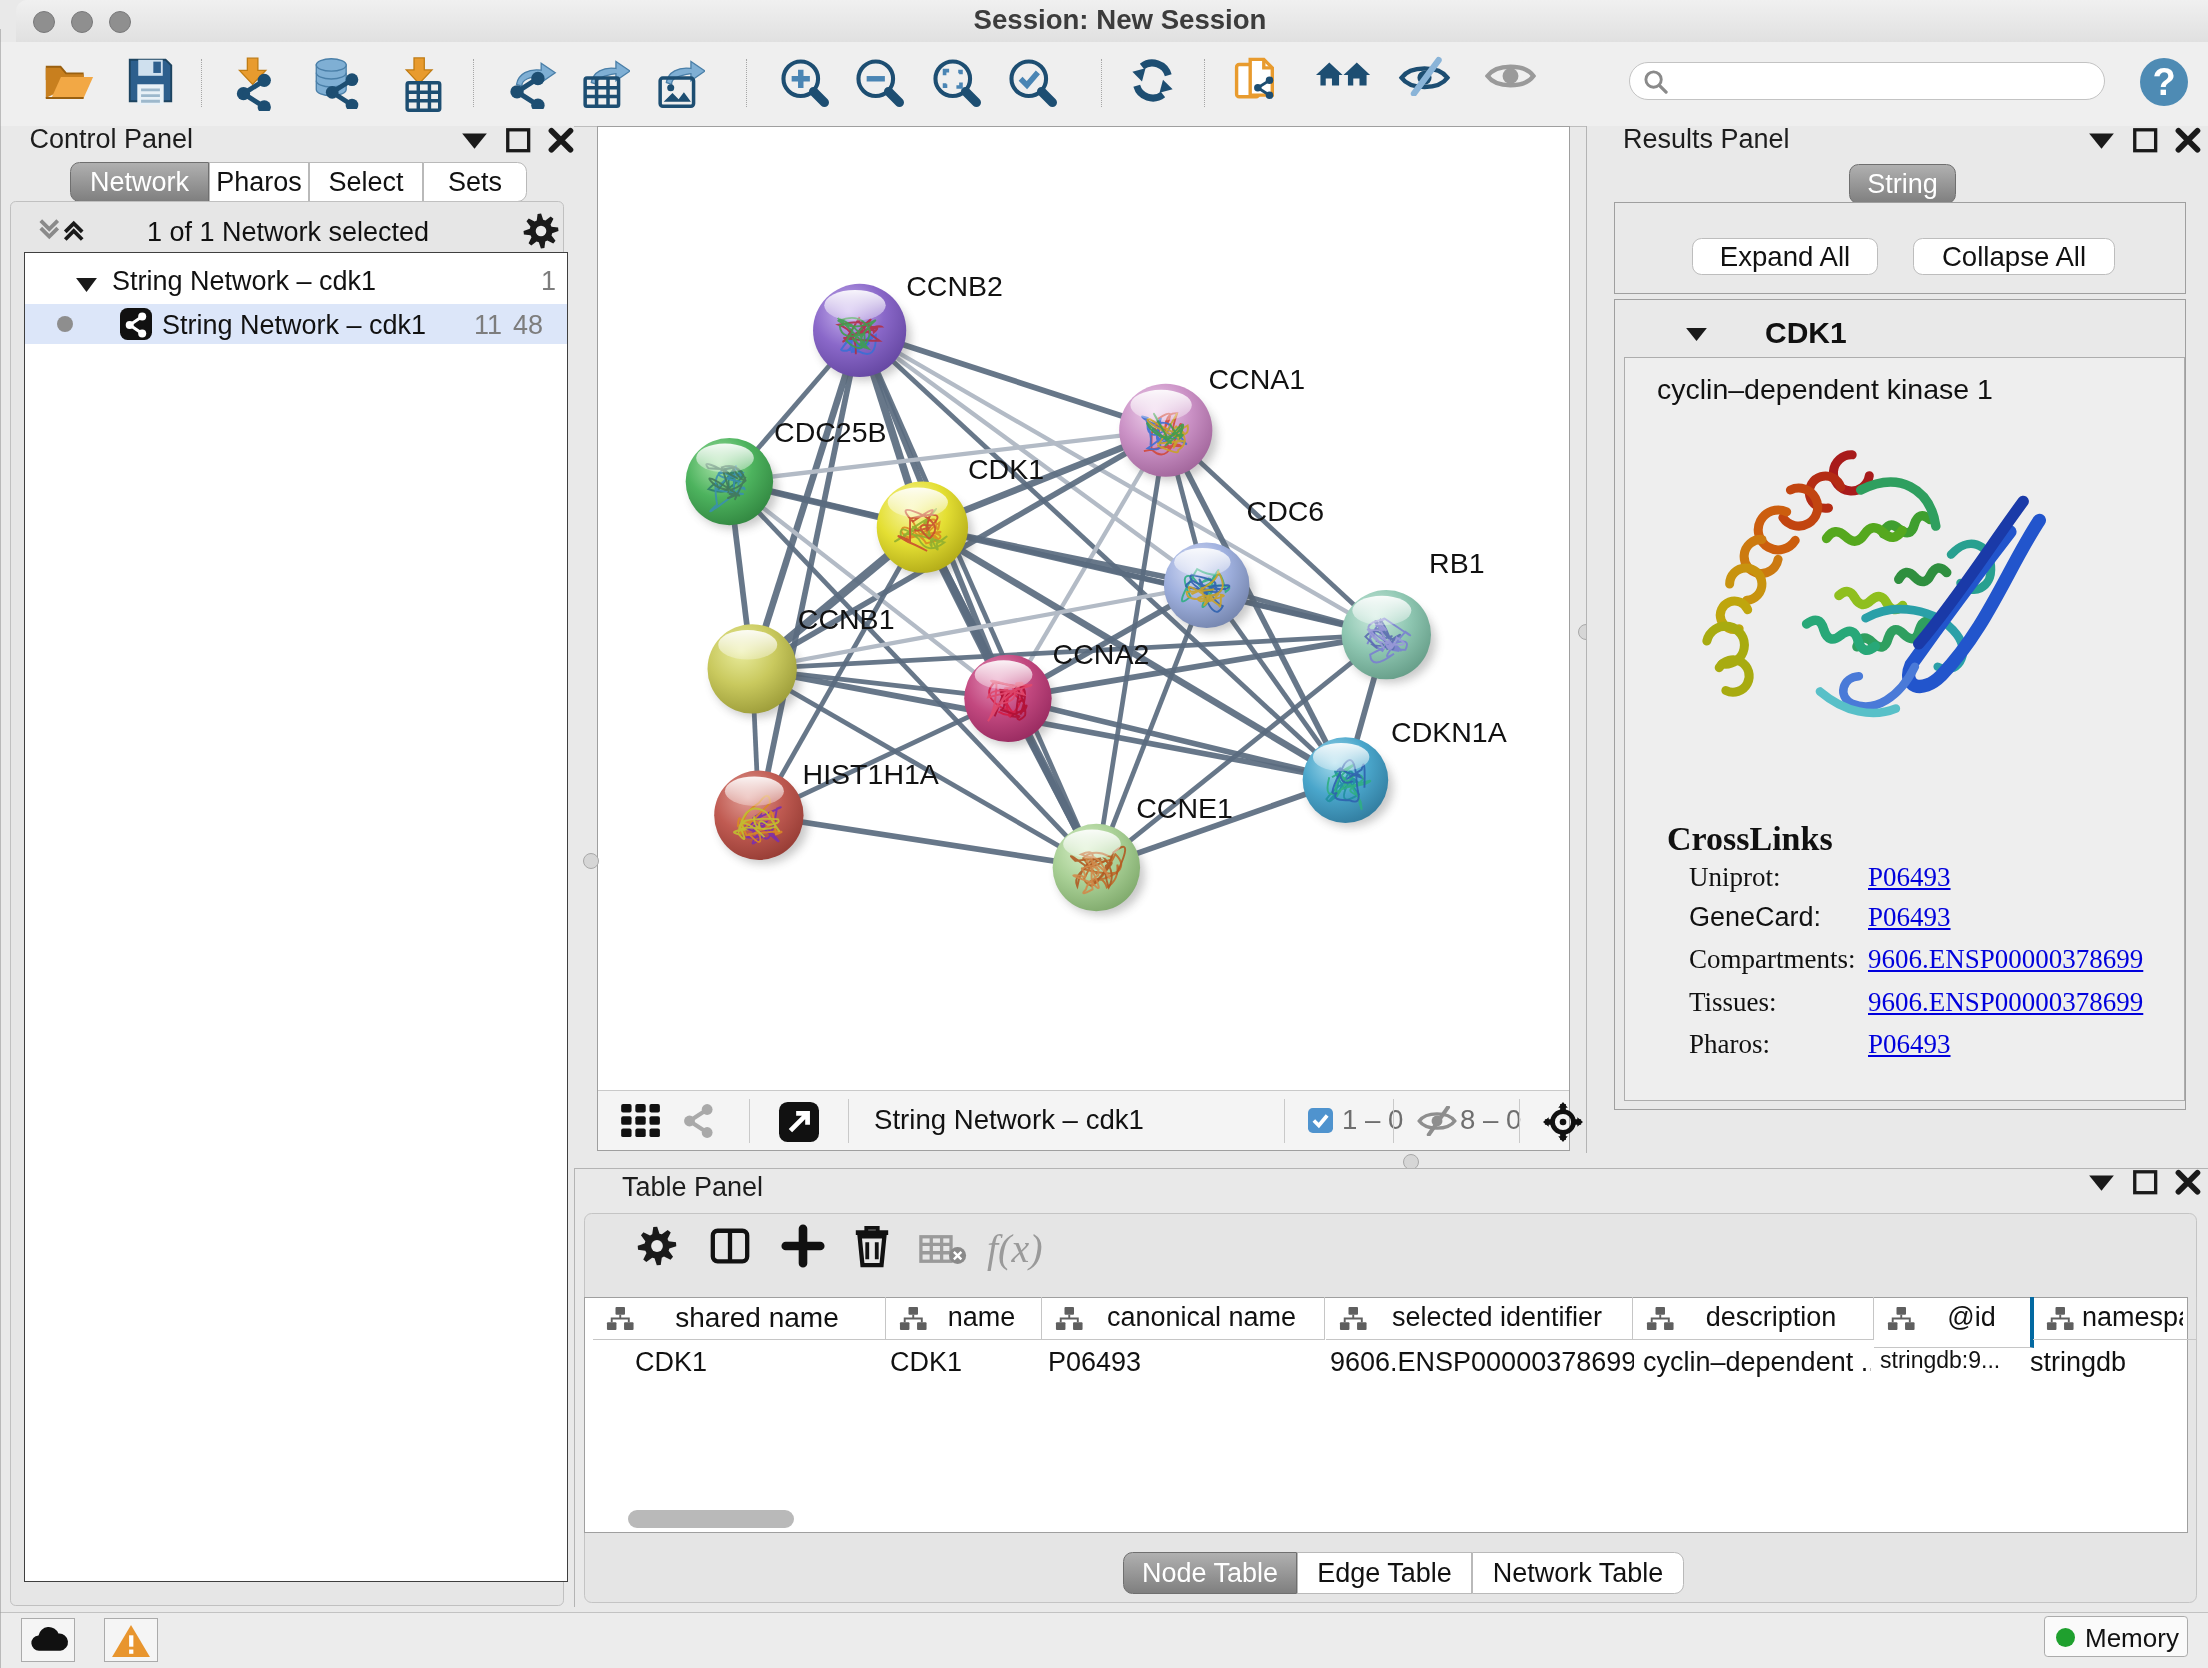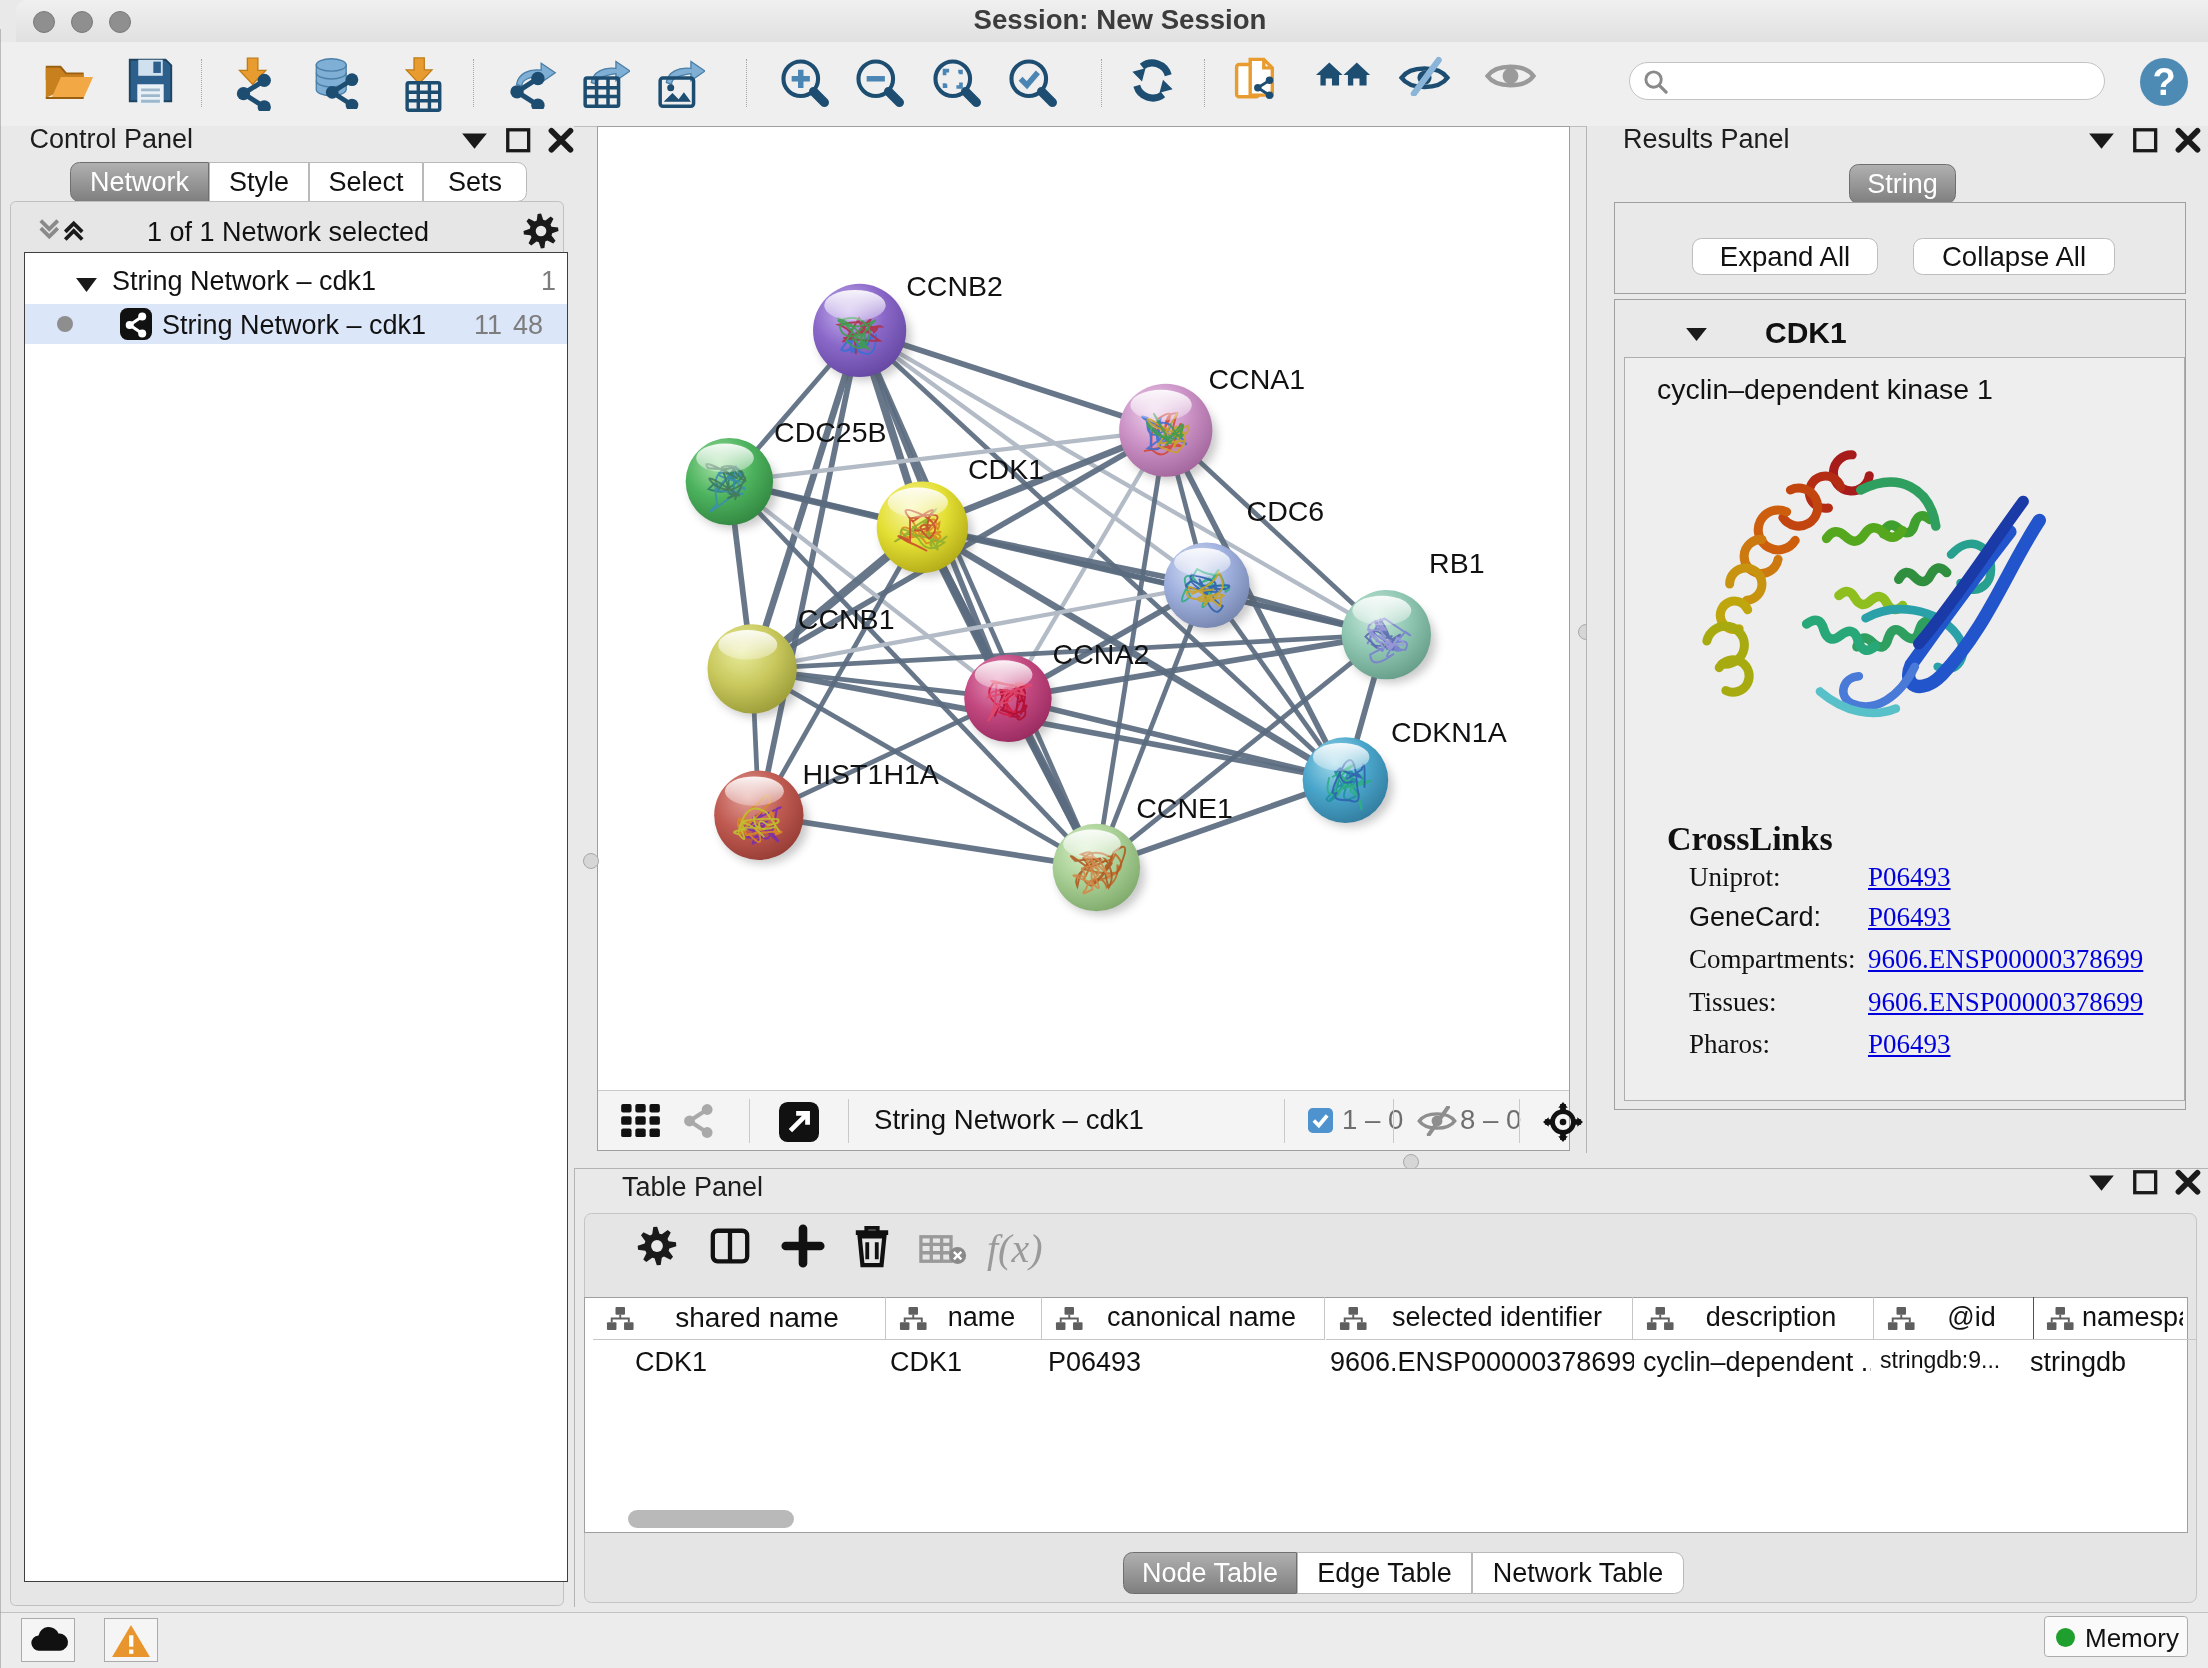--- a/index.html
+++ b/index.html
@@ -177,21 +177,21 @@
 <div class="abs" style="left:2140px;top:58px;width:48px;height:48px;border-radius:50%;
 background:#4e8bb4;color:#fff;font-size:38px;font-weight:700;text-align:center;line-height:48px">?</div>
 <div class="abs" style="left:0;top:126px;width:574px;height:1486px;background:#e9e9e9"></div>
 <div class="abs ptitle" style="left:29.5px;top:124px">Control Panel</div>
 <svg class="abs" style="left:460px;top:126px" width="124" height="28.5" viewBox="0 0 130 30">
 <path d="M2,8 h26 l-13,16 z" fill="#1a1a1a"></path>
 <rect x="50" y="4" width="22" height="22" fill="none" stroke="#1a1a1a" stroke-width="3.5"></rect>
 <path d="M96,5 l20,20 M116,5 l-20,20" stroke="#1a1a1a" stroke-width="6" stroke-linecap="round"></path>
   </svg>
 <div class="abs" style="left:70px;top:162px">
-<span class="tab tabsel" style="width:139px;border-top-left-radius:9.5px;border-bottom-left-radius:9.5px">Network</span><span class="tab" style="width:100px">Style</span><span class="tab" style="width:114px">Select</span><span class="tab" style="width:104px;border-top-right-radius:9.5px;border-bottom-right-radius:9.5px">Sets</span></div>
+<span class="tab tabsel" style="width:139px;border-top-left-radius:9.5px;border-bottom-left-radius:9.5px">Network</span><span class="tab" style="width:100px">Pharos</span><span class="tab" style="width:114px">Select</span><span class="tab" style="width:104px;border-top-right-radius:9.5px;border-bottom-right-radius:9.5px">Sets</span></div>
 <div class="abs" style="left:9.5px;top:201px;width:554px;height:1405px;background:#e6e6e6;border:1px solid #c0c0c0;border-radius:5.7px"></div>
 <div class="abs" style="left:24px;top:211px;width:528px;height:40px">
 <div class="abs" style="left:13.3px;top:3.8px"><svg width="49" height="32" viewBox="0 0 52 34">
 <path d="M4,6 l9,9 9,-9 M4,14 l9,9 9,-9" stroke="#8a8a8a" stroke-width="4" fill="none"></path>
 <path d="M30,26 l9,-9 9,9 M30,18 l9,-9 9,9" stroke="#1a1a1a" stroke-width="4" fill="none"></path>
       </svg></div>
 <div class="abs" style="left:0;top:5.7px;width:100%;text-align:center;font-size:27px;color:#111">1 of 1 Network selected</div>
 <div class="abs" style="left:498px;top:1px"><svg width="38" height="38" viewBox="0 0 40 40">
         <polygon points="38.0,16.4 38.4,20.1 31.8,22.3 31.1,24.7 35.3,30.2 32.9,33.1 26.7,30.0 24.5,31.1 23.6,38.0 19.9,38.4 17.7,31.8 15.3,31.1 9.8,35.3 6.9,32.9 10.0,26.7 8.9,24.5 2.0,23.6 1.6,19.9 8.2,17.7 8.9,15.3 4.7,9.8 7.1,6.9 13.3,10.0 15.5,8.9 16.4,2.0 20.1,1.6 22.3,8.2 24.7,8.9 30.2,4.7 33.1,7.1 30.0,13.3 31.1,15.5" fill="#1a1a1a"></polygon>
         <circle cx="20.0" cy="20.0" r="5.6000000000000005" fill="#e9e9e9"></circle>
@@ -668,21 +668,21 @@
 <div class="abs" style="left:13.3px;top:8.6px"><svg width="28.5" height="25" viewBox="0 0 30 26">
         <g fill="#5f5f5f">
 <rect x="10" y="1" width="10" height="8" rx="1"></rect>
           <rect x="1" y="17" width="10" height="8" rx="1"></rect>
           <rect x="19" y="17" width="10" height="8" rx="1"></rect>
         </g>
 <path d="M15,9 v4 M6,17 v-4 h18 v4" stroke="#5f5f5f" stroke-width="2" fill="none"></path>
       </svg></div>
 <div class="abs" style="left:49px;top:4.8px;width:178px;text-align:center;font-size:27px;color:#111;white-space:nowrap;overflow:hidden">description</div>
   </div>
-<div class="abs" style="left:1874px;top:1297px;width:160px;height:43px;border-right:1px solid #0369a1;border-bottom:1px solid #c6c6c6">
+<div class="abs" style="left:1874px;top:1297px;width:160px;height:51px;border-right:4px solid #0369a1;border-bottom:1px solid #c6c6c6">
 <div class="abs" style="left:13.3px;top:8.6px"><svg width="28.5" height="25" viewBox="0 0 30 26">
         <g fill="#5f5f5f">
 <rect x="10" y="1" width="10" height="8" rx="1"></rect>
           <rect x="1" y="17" width="10" height="8" rx="1"></rect>
           <rect x="19" y="17" width="10" height="8" rx="1"></rect>
         </g>
 <path d="M15,9 v4 M6,17 v-4 h18 v4" stroke="#5f5f5f" stroke-width="2" fill="none"></path>
       </svg></div>
 <div class="abs" style="left:49px;top:4.8px;width:97px;text-align:center;font-size:27px;color:#111;white-space:nowrap;overflow:hidden">@id</div>
   </div>

